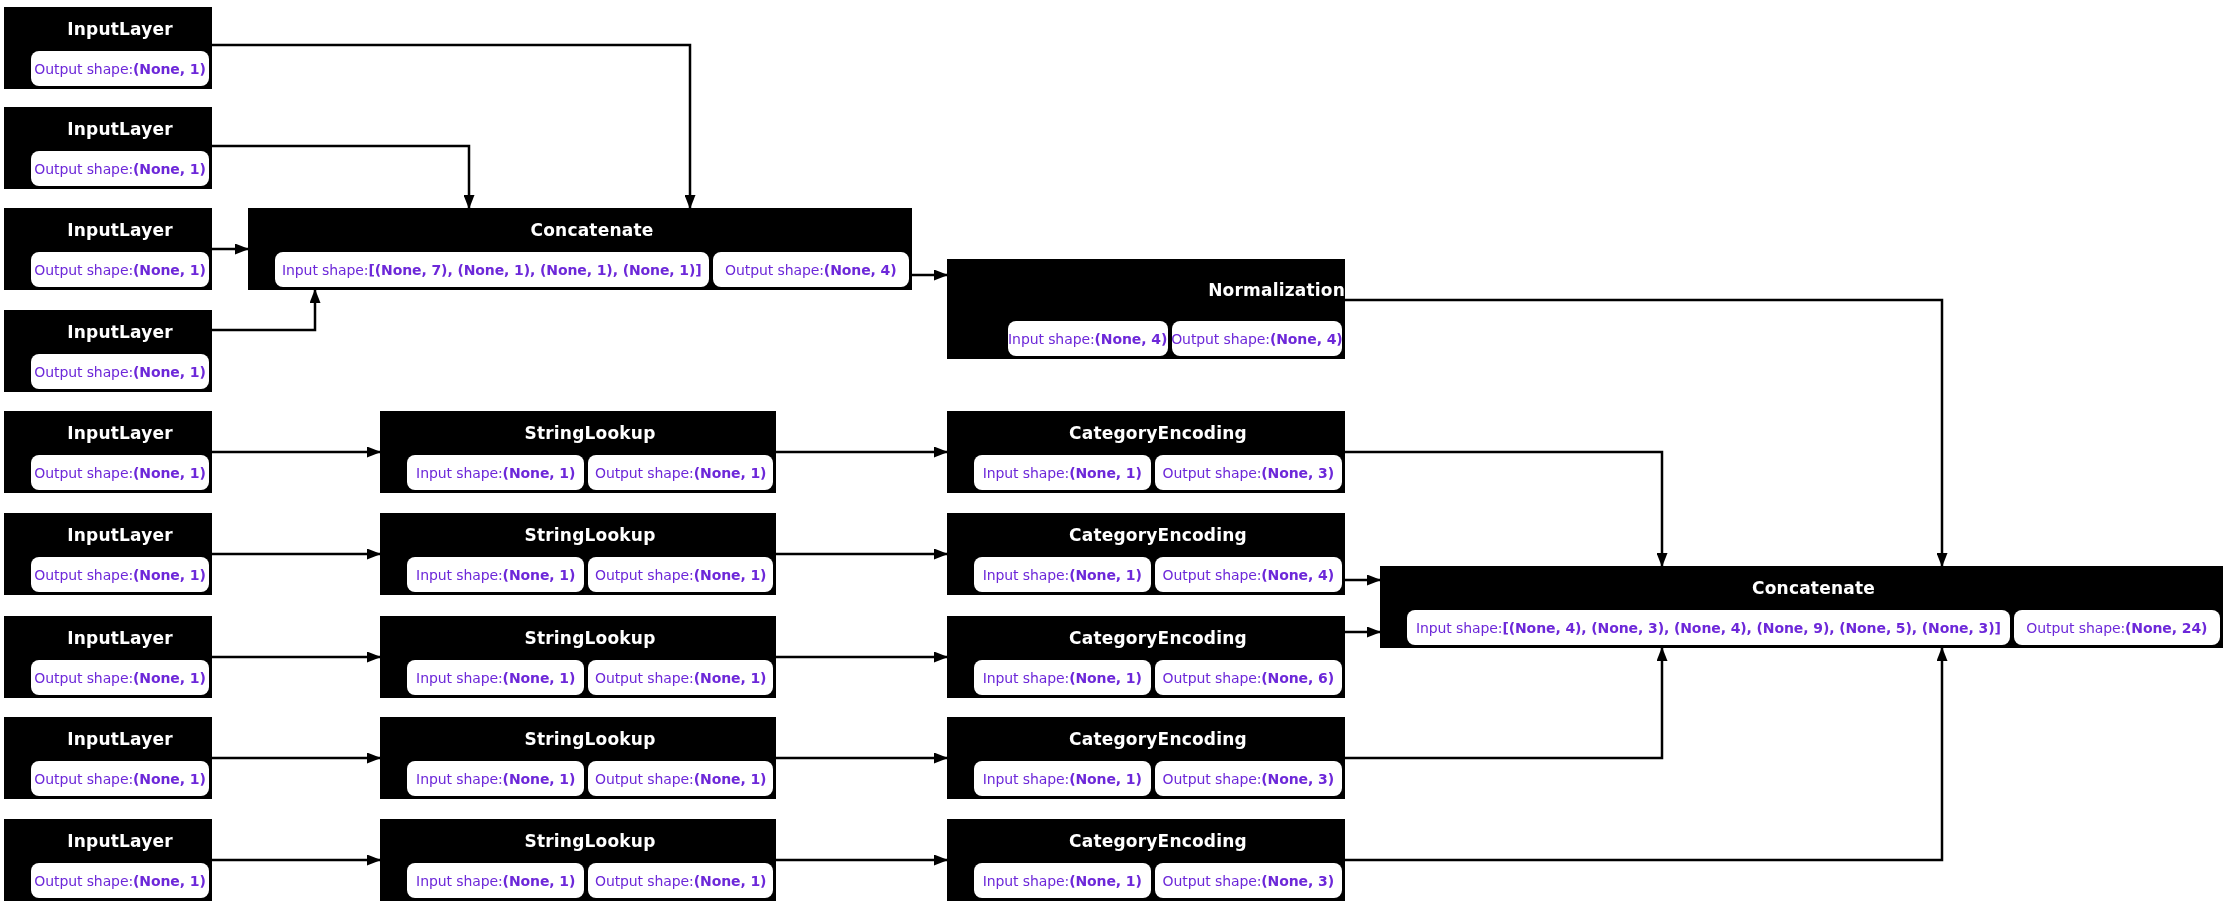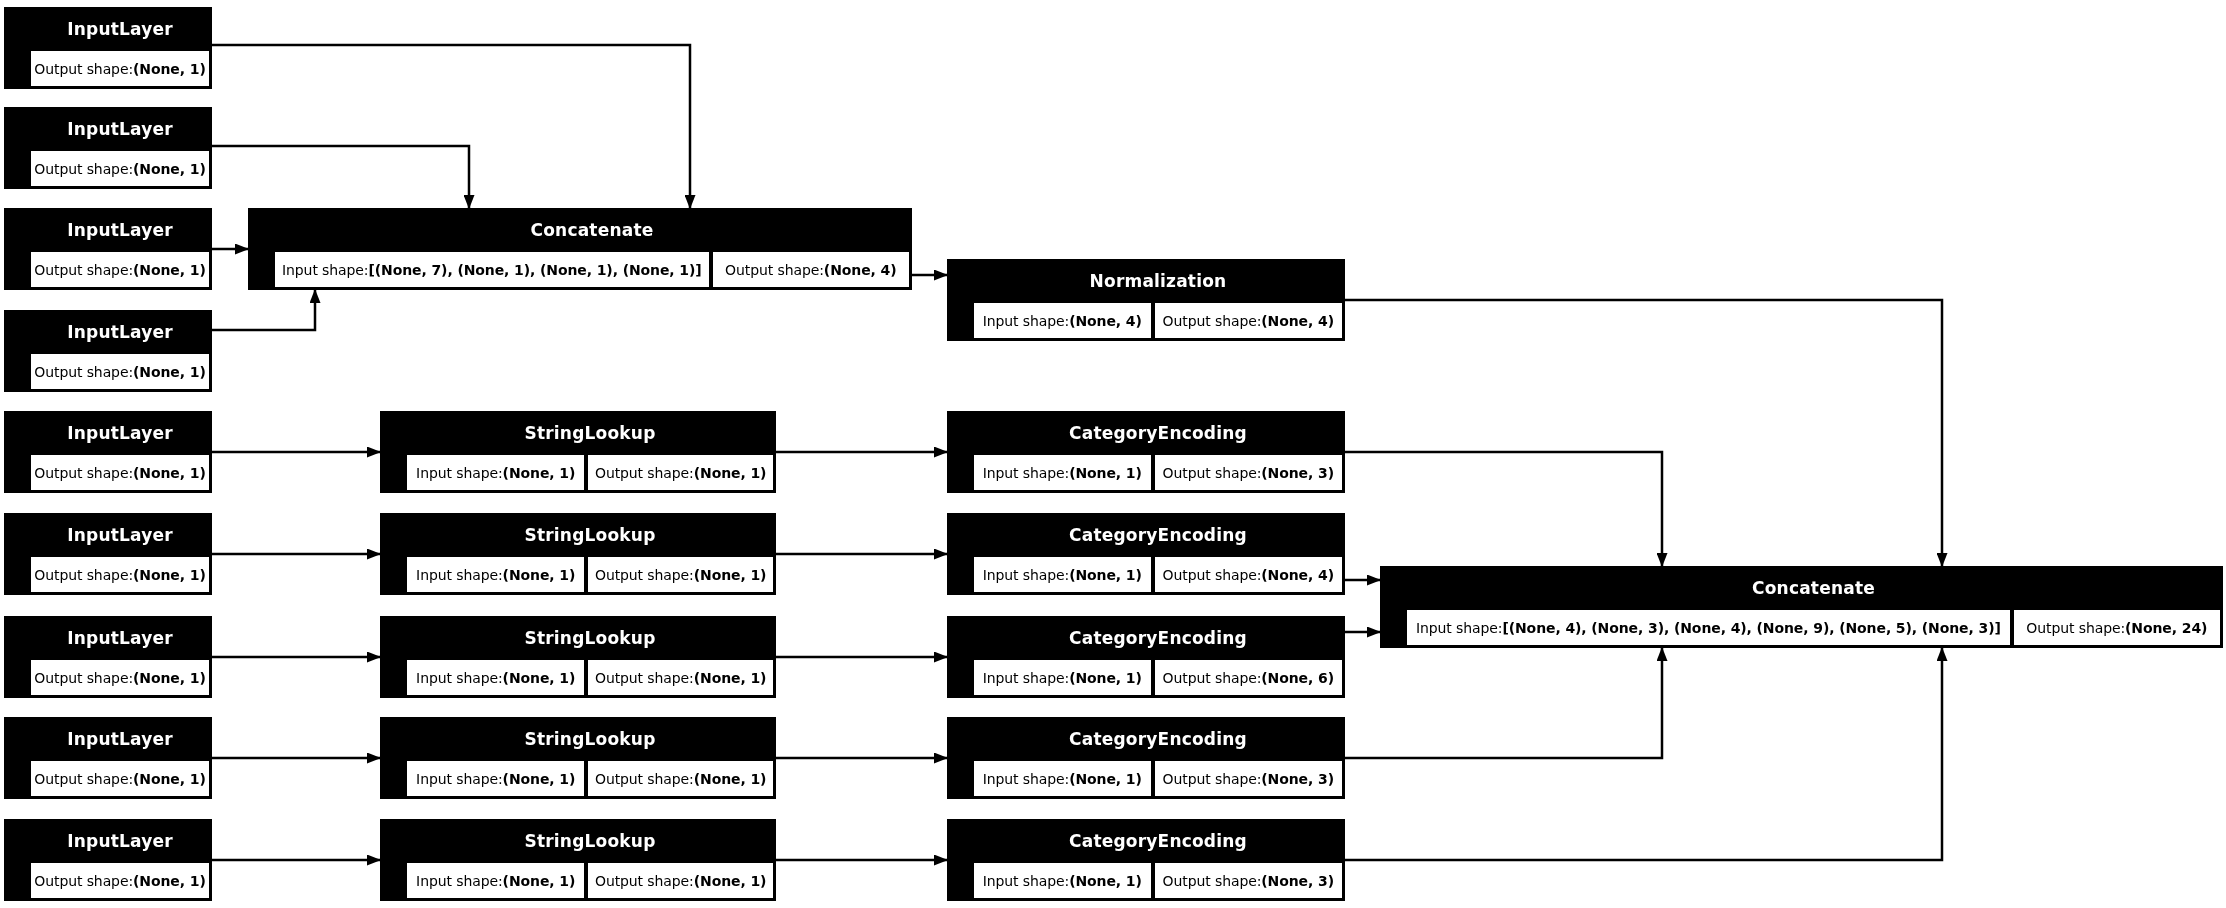--- a/index.html
+++ b/index.html
@@ -29,26 +29,27 @@
   }
   .cells{
     height:38px;
     box-sizing:border-box;
     display:flex;
     gap:4px;
     padding:0 3px 3px 3px;
   }
   .cell{
     background:#ffffff;
-    color:#000000;
+    color:#6d28d9;
     display:flex;align-items:center;justify-content:center;
     font-size:14px;
     white-space:nowrap;
     overflow:hidden;
     letter-spacing:-0.1px;
+    border-radius:8px;
   }
   .cell .val{font-weight:bold;}
 </style>
 </head>
 <body>
 
 <div id="canvas">
   <svg id="edge-layer" viewBox="0 0 2226 908" xmlns="http://www.w3.org/2000/svg">
     <defs>
       <marker id="arrow" markerUnits="userSpaceOnUse" markerWidth="14" markerHeight="11" refX="13" refY="5.5" orient="auto">
@@ -167,21 +168,21 @@
           <div class="cell" style="flex: 457 1 0px;">
             <span class="lbl">Input shape: </span>
             <span class="val">[(None, 7), (None, 1), (None, 1), (None, 1)]</span>
           </div>
           <div class="cell" style="flex: 207 1 0px;">
             <span class="lbl">Output shape: </span>
             <span class="val">(None, 4)</span>
           </div>
         </div>
   </div>
-      <div class="node" style="left: 947px; top: 259px; width: 398px; height: 82px;">
+      <div class="node" style="left: 947px; top: 259px; width: 398px; height: 100px; align-items: flex-end;">
     <div class="title">Normalization</div>
     <div class="cells">
           <div class="cell" style="flex: 193 1 0px;">
             <span class="lbl">Input shape: </span>
             <span class="val">(None, 4)</span>
           </div>
           <div class="cell" style="flex: 205 1 0px;">
             <span class="lbl">Output shape: </span>
             <span class="val">(None, 4)</span>
           </div>

